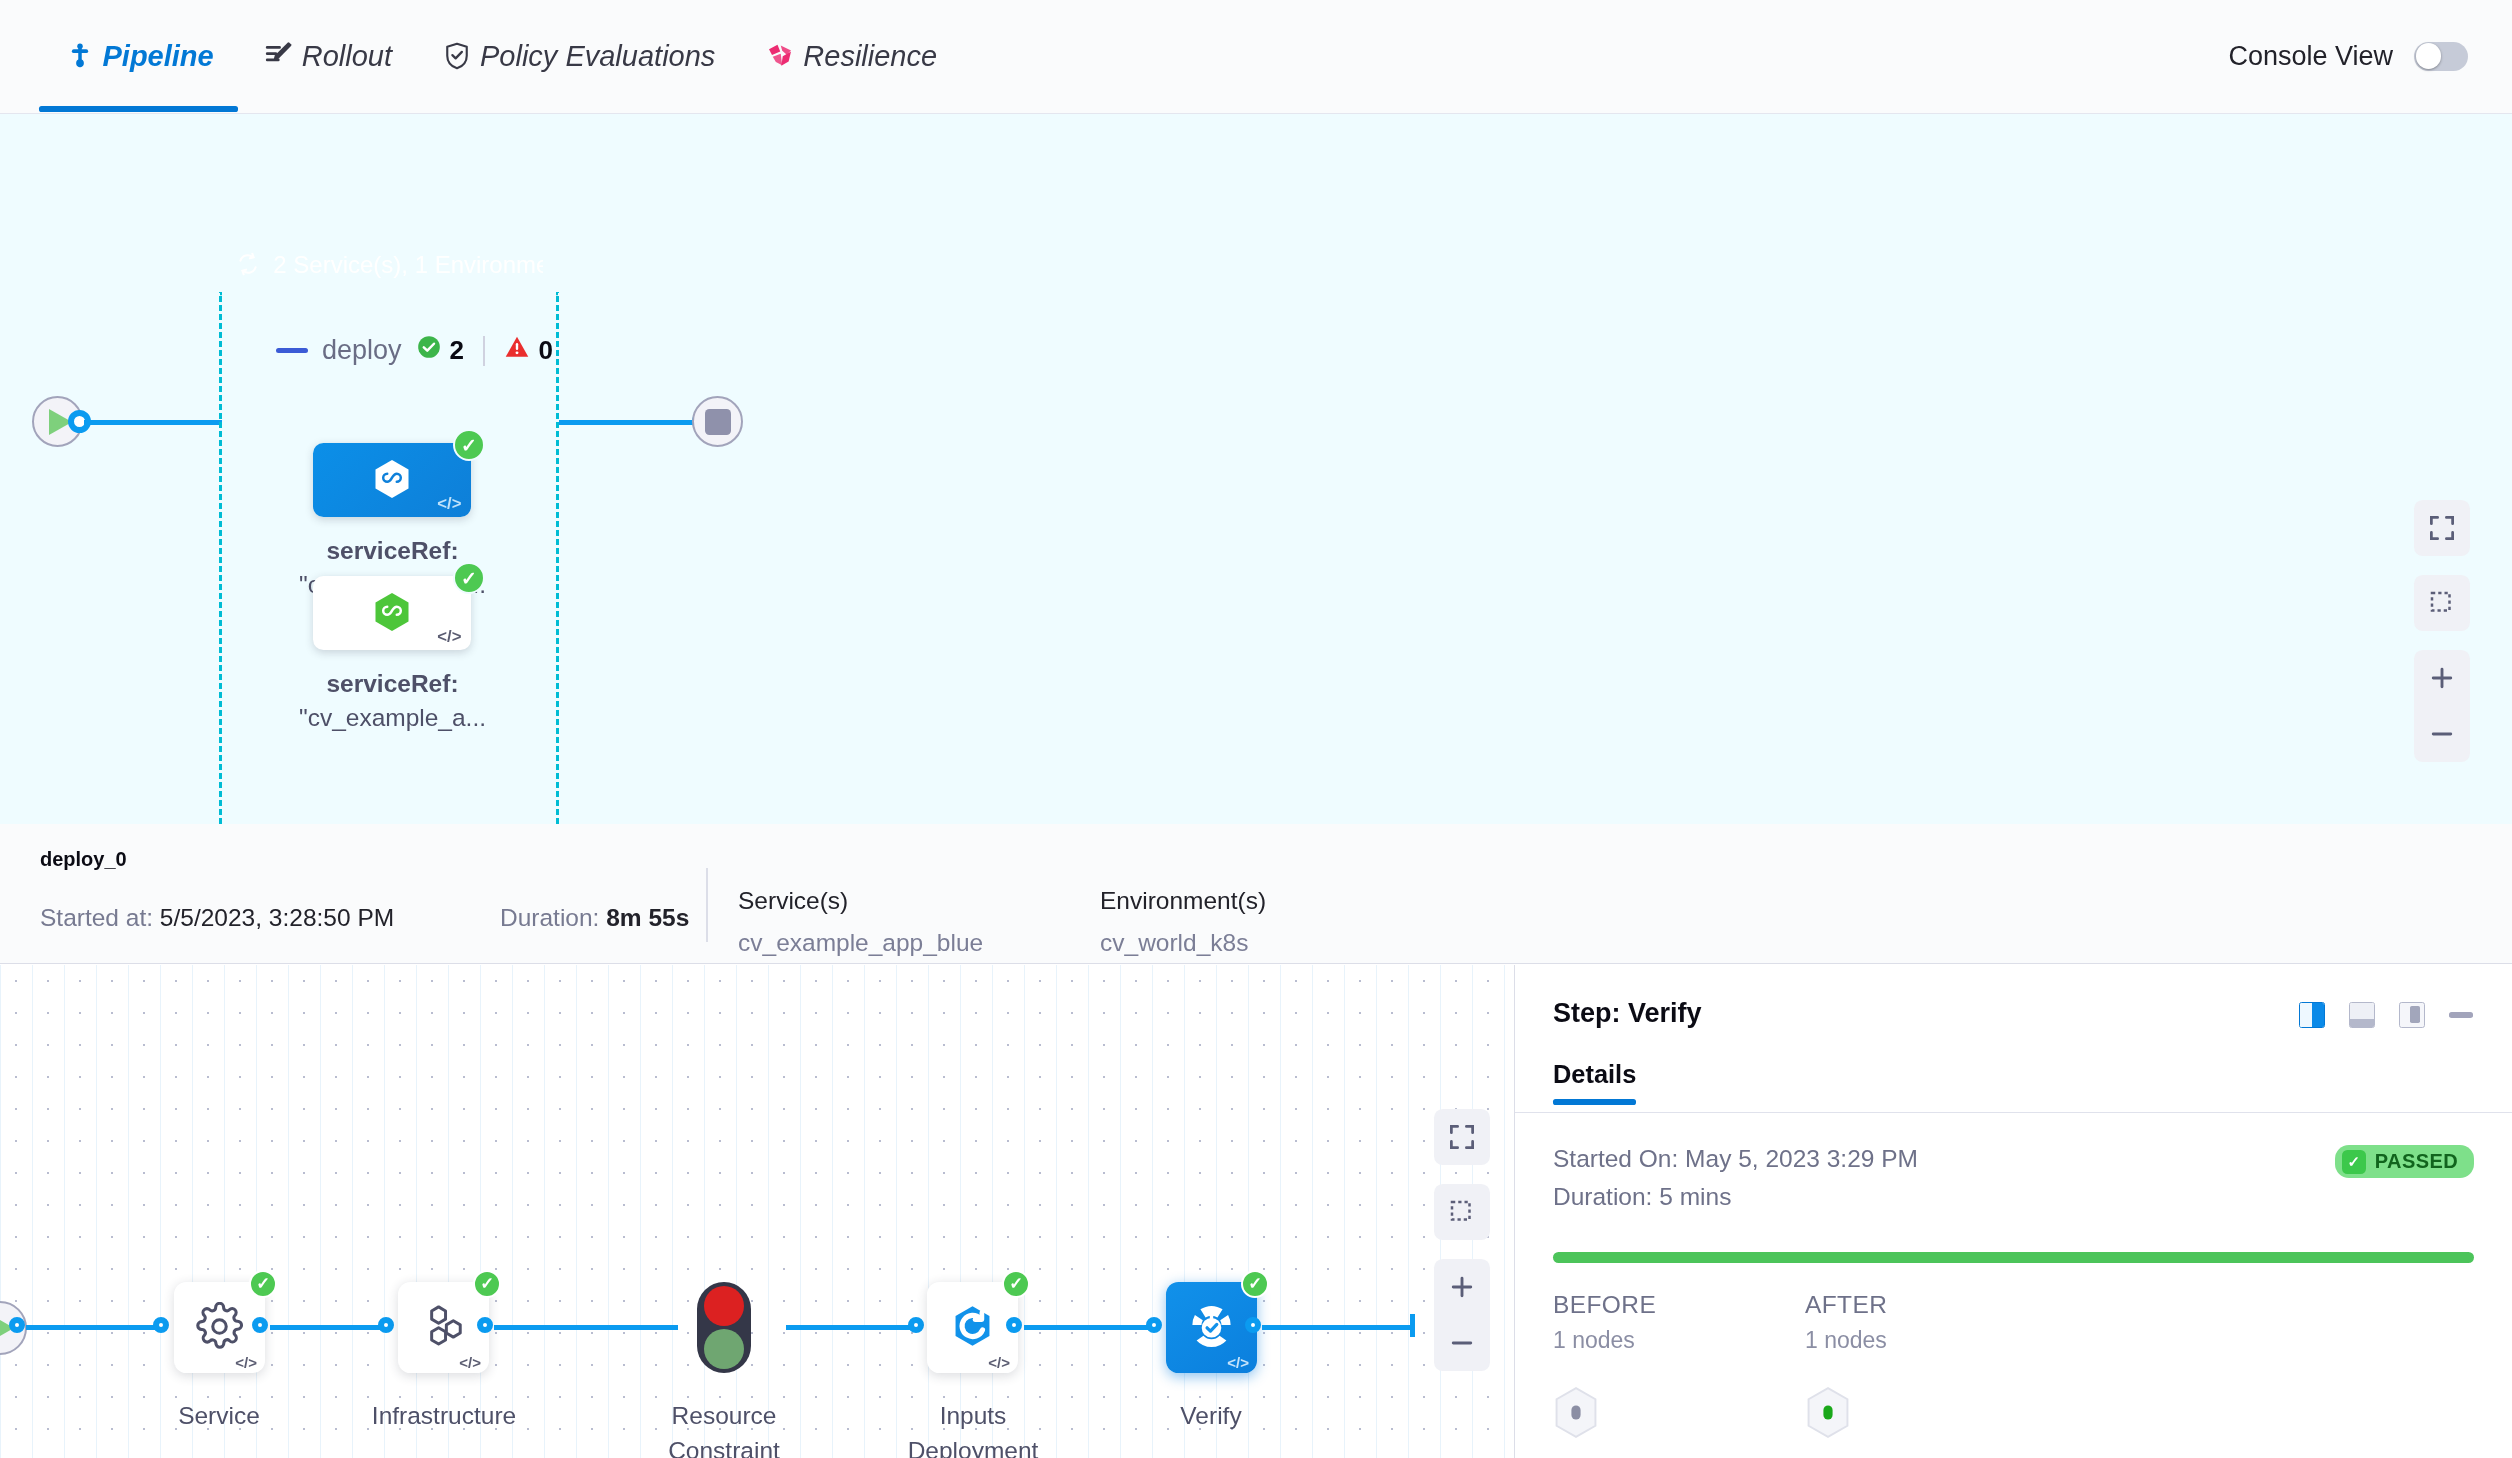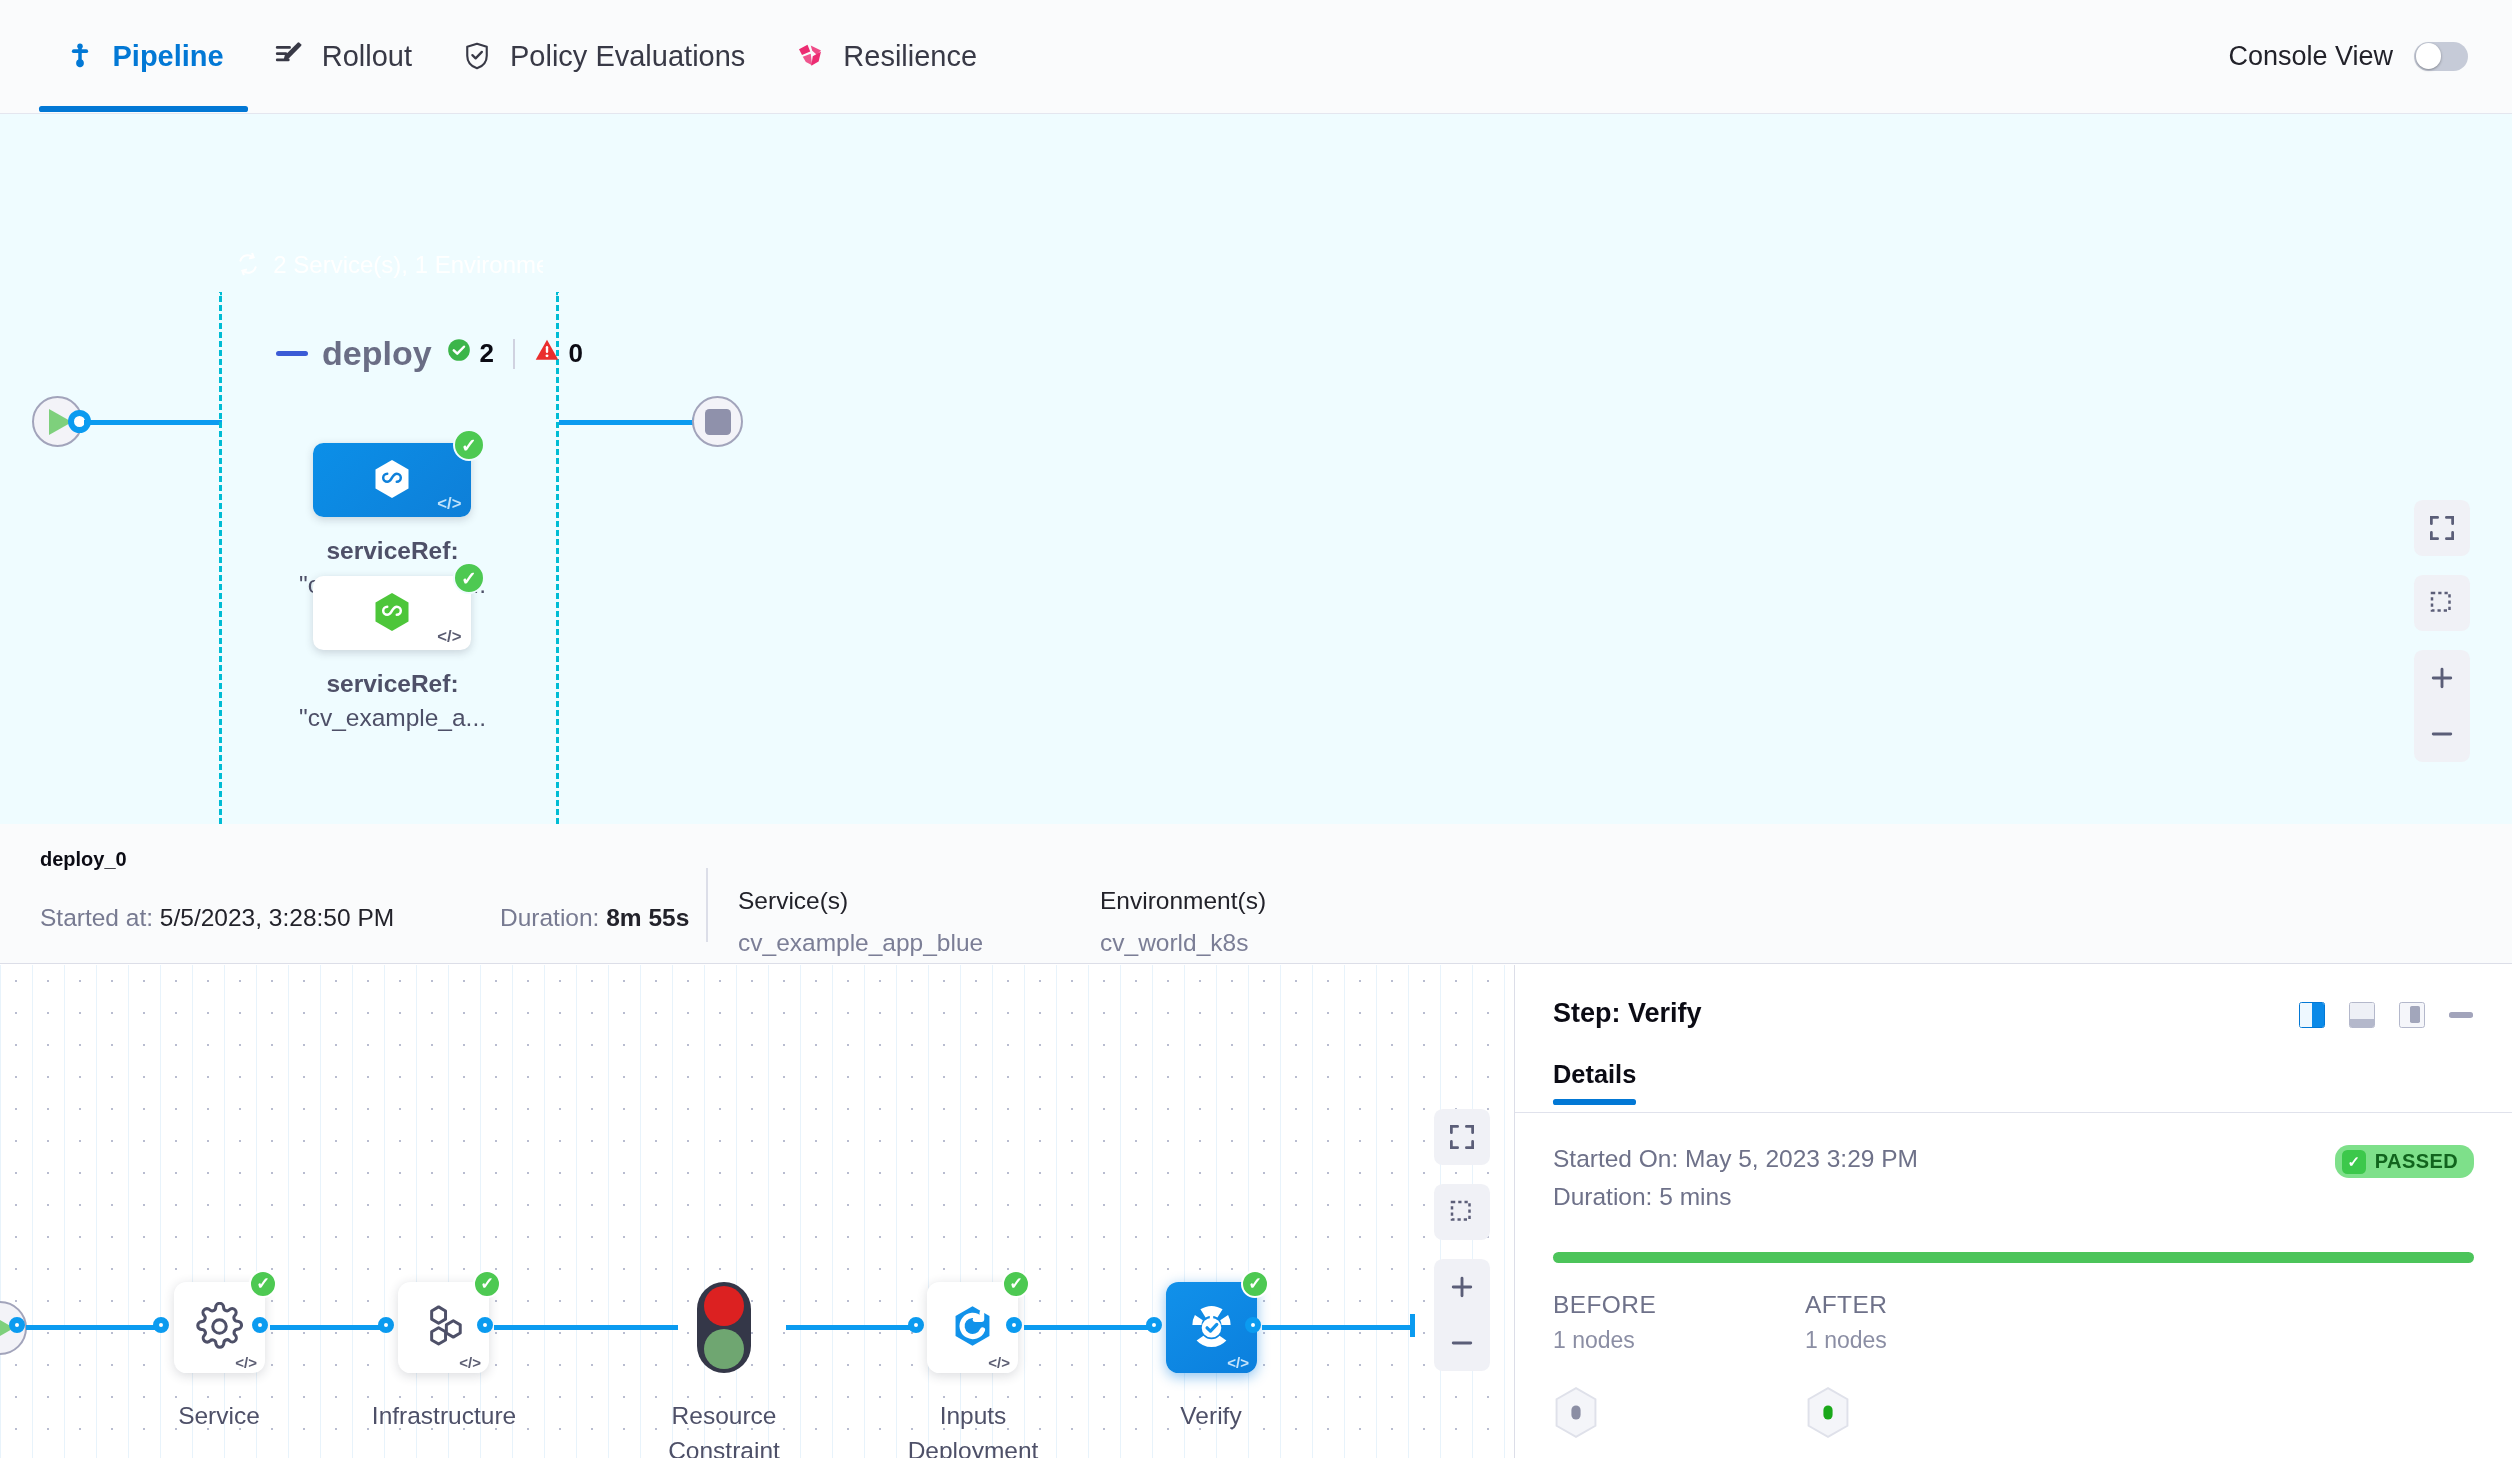--- a/index.html
+++ b/index.html
@@ -13,23 +13,23 @@
   .app{position:relative;width:2512px;height:1459px;}
 
   
   .topbar{
     position:absolute;top:0;left:0;width:2512px;height:114px;
     background:#fafbfc;border-bottom:0.9px solid #e4e6ef;
     display:flex;align-items:flex-start;
   }
   .topbar-inner{display:flex;align-items:center;height:112px;padding-left:39px;gap:0;}
   .tab{
-    display:flex;align-items:center;gap:16px;
+    display:flex;align-items:center;gap:6px;
     height:112px;padding:0 24.5px;position:relative;
-    font-size:29px;color:#383946;cursor:pointer;white-space:nowrap;
+    font-size:29px;color:#383946;cursor:pointer;white-space:nowrap;font-style:italic;
   }
   .tab .ic{display:flex;align-items:center;justify-content:center;width:33px;height:33px;}
   .tab.active{color:#0278d5;font-weight:600;}
   .tab.active::after{
     content:"";position:absolute;left:0;right:0;bottom:0;height:6.1px;background:#0278d5;border-radius:2.6px;
   }
   .console-view{
     position:absolute;right:44px;top:0;height:112px;display:flex;align-items:center;gap:21px;
   }
   .console-view .cv-label{font-size:27px;color:#22222a;}
@@ -54,21 +54,21 @@
   .grp-header .gtitle{color:#fff;font-size:24px;white-space:nowrap;overflow:hidden;}
   .grp-body{
     width:340px;height:543px;border:3.5px dashed #00bcd4;border-top:none;
     background:transparent;position:relative;border-radius:0 0 5.3px 5.3px;
   }
   .grp-row{
     display:flex;align-items:center;gap:14px;position:absolute;left:54px;top:42px;
     font-size:26px;
   }
   .dash-line{width:32px;height:5.3px;background:#3b5bd6;border-radius:2.6px;}
-  .grp-row .dlabel{color:#6a6d85;font-weight:700;font-size:34px;}
+  .grp-row .dlabel{color:#6a6d85;font-weight:400;font-size:27px;}
   .cnt{display:flex;align-items:center;gap:8px;font-size:26px;color:#0b0b14;font-weight:600;}
   .vsep{width:1.8px;height:30px;background:#d0d2e0;margin:0 5.3px;}
 
   .node-card{
     position:absolute;width:158px;height:74px;border-radius:10.5px;
     display:flex;align-items:center;justify-content:center;
     box-shadow:0 2.6px 8.8px rgba(40,41,61,.18);
   }
   .node-card.blue{background:linear-gradient(135deg,#0b8fe8 0%,#0e7fd8 100%);}
   .node-card.white{background:#fff;}

